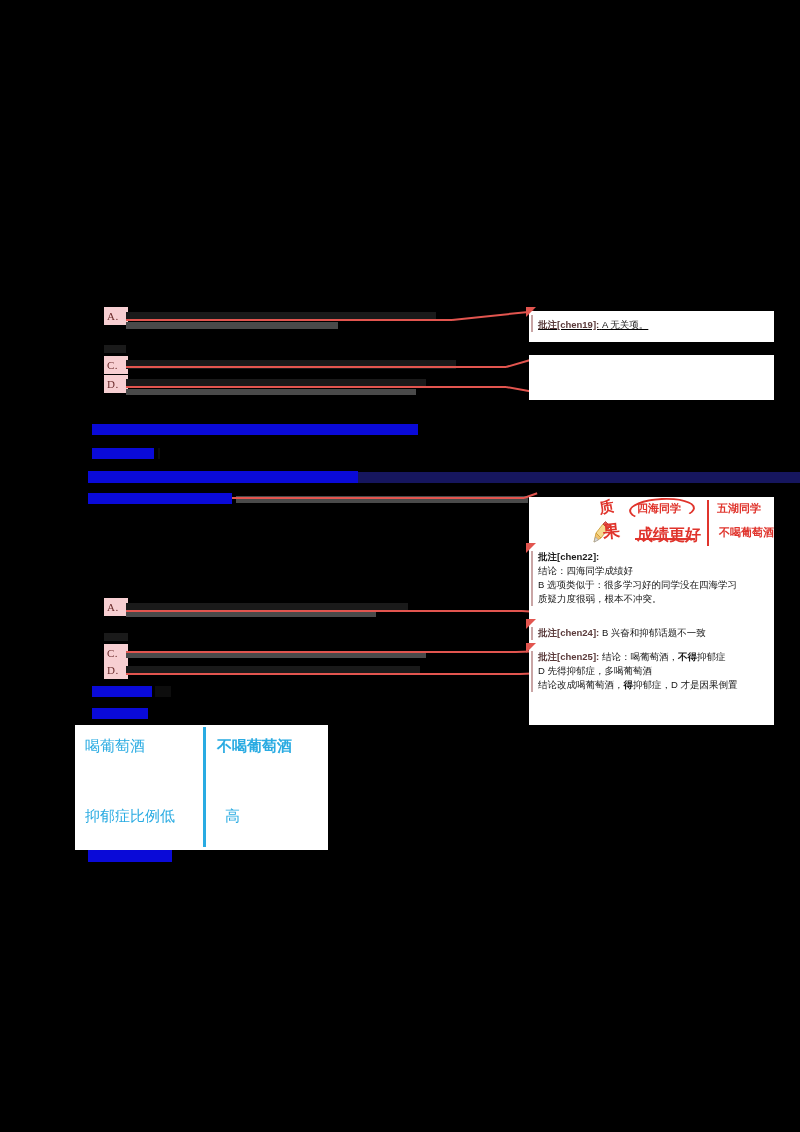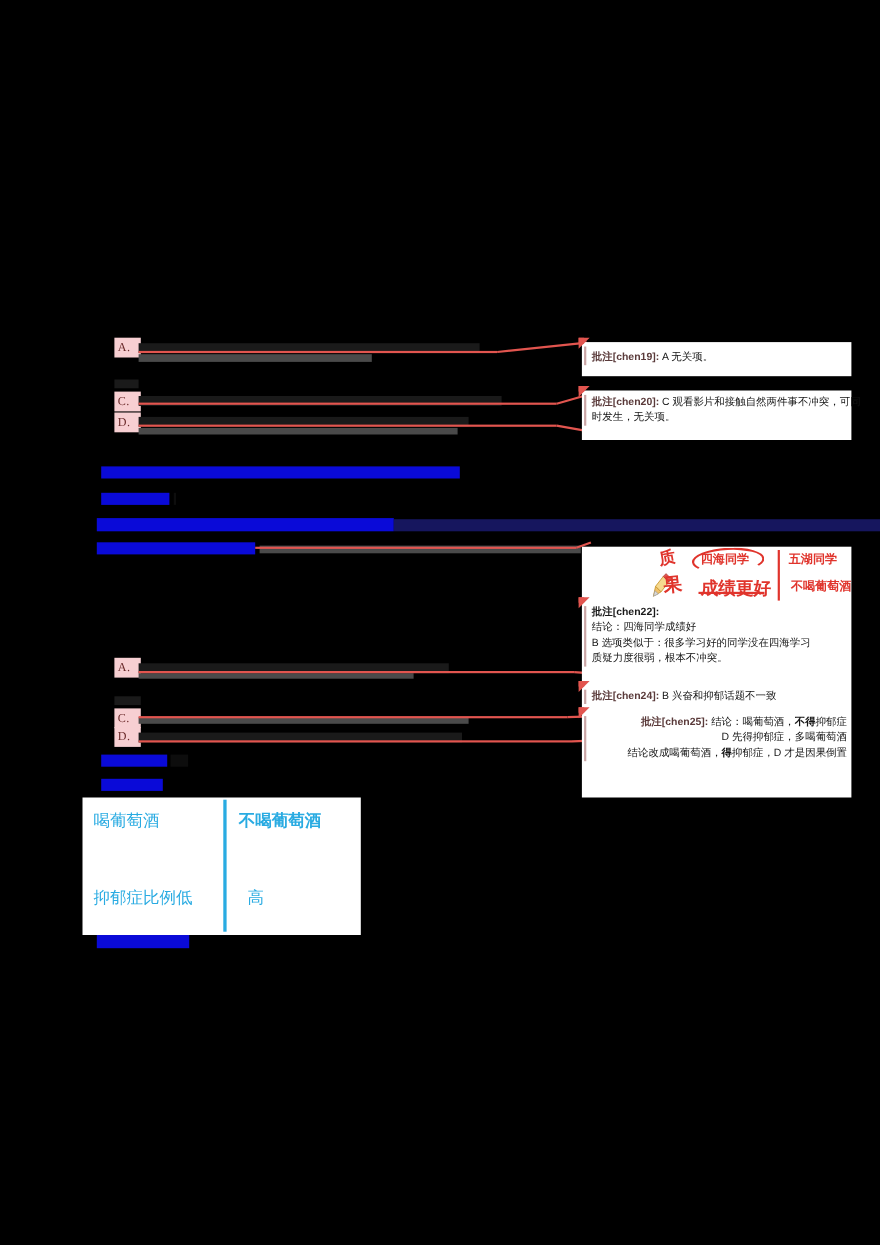--- a/index.html
+++ b/index.html
@@ -154,36 +154,29 @@
   <div class="conn" style="left:126px;top:610px;width:396px;"></div>
   <div class="conn-slant" style="left:522px;top:610px;width:16px;transform:rotate(4deg);"></div>
 
   <div class="conn" style="left:126px;top:651px;width:390px;"></div>
   <div class="conn-slant" style="left:516px;top:651px;width:22px;transform:rotate(-2deg);"></div>
 
   <div class="conn" style="left:126px;top:673px;width:394px;"></div>
   <div class="conn-slant" style="left:520px;top:673px;width:18px;transform:rotate(-2deg);"></div>
 
   <div class="cpanel" style="left:529px;top:311px;width:245px;height:31px;">
-    <div class="cmt flag" style="padding-top:7px;">
+    <div class="cmt flag" style="padding-top:7px;text-decoration:underline;">
       <div class="cline">
         <span class="ctag"><span class="lbl">批注[chen19]:</span></span>
         <span>A 无关项。</span>
       </div>
     </div>
   </div>
 
   <div class="cpanel" style="left:529px;top:355px;width:245px;height:45px;">
-    <div class="cmt flag" style="padding-top:4px;">
-      <div class="cline">
-        <span class="ctag"><span class="lbl">批注[chen20]:</span></span>
-        <span>C 观看影片和接触自然两件事不冲突，可同</span>
-      </div>
-      <div class="cline">时发生，无关项。</div>
-    </div>
   </div>
 
   <div class="cpanel" style="left:529px;top:497px;width:245px;height:228px;">
 
     <div class="hw">
 
       <svg class="pencil" viewBox="0 0 26 26">
         <polygon points="3,24 5,15 10,20" fill="#f2c26b" stroke="#c8972f" stroke-width="0.8"></polygon>
         <polygon points="3,24 4.5,19 7.5,22" fill="#d9d9d9" stroke="#9a9a9a" stroke-width="0.6"></polygon>
         <polygon points="5,15 12,6 17,11 10,20" fill="#f6d98e" stroke="#c8972f" stroke-width="0.8"></polygon>
@@ -208,21 +201,21 @@
     </div>
 
 
     <div class="cmt flag" style="margin-top:14px;">
       <div class="cline">
         <span class="ctag"><span class="lbl">批注[chen24]:</span></span>
         <span>B 兴奋和抑郁话题不一致</span>
       </div>
     </div>
 
-    <div class="cmt flag" style="margin-top:4px;text-align:right;">
+    <div class="cmt flag" style="margin-top:4px;">
       <div class="cline">
         <span class="ctag"><span class="lbl">批注[chen25]:</span></span>
         <span><span>结论：喝葡萄酒，</span><span class="bold">不得</span><span>抑郁症</span></span>
       </div>
       <div class="cline"><span>D 先得抑郁症，多喝葡萄酒</span></div>
       <div class="cline"><span>结论改成喝葡萄酒，</span><span class="bold">得</span><span>抑郁症，D 才是因果倒置</span></div>
     </div>
   </div>
 
 </div>

